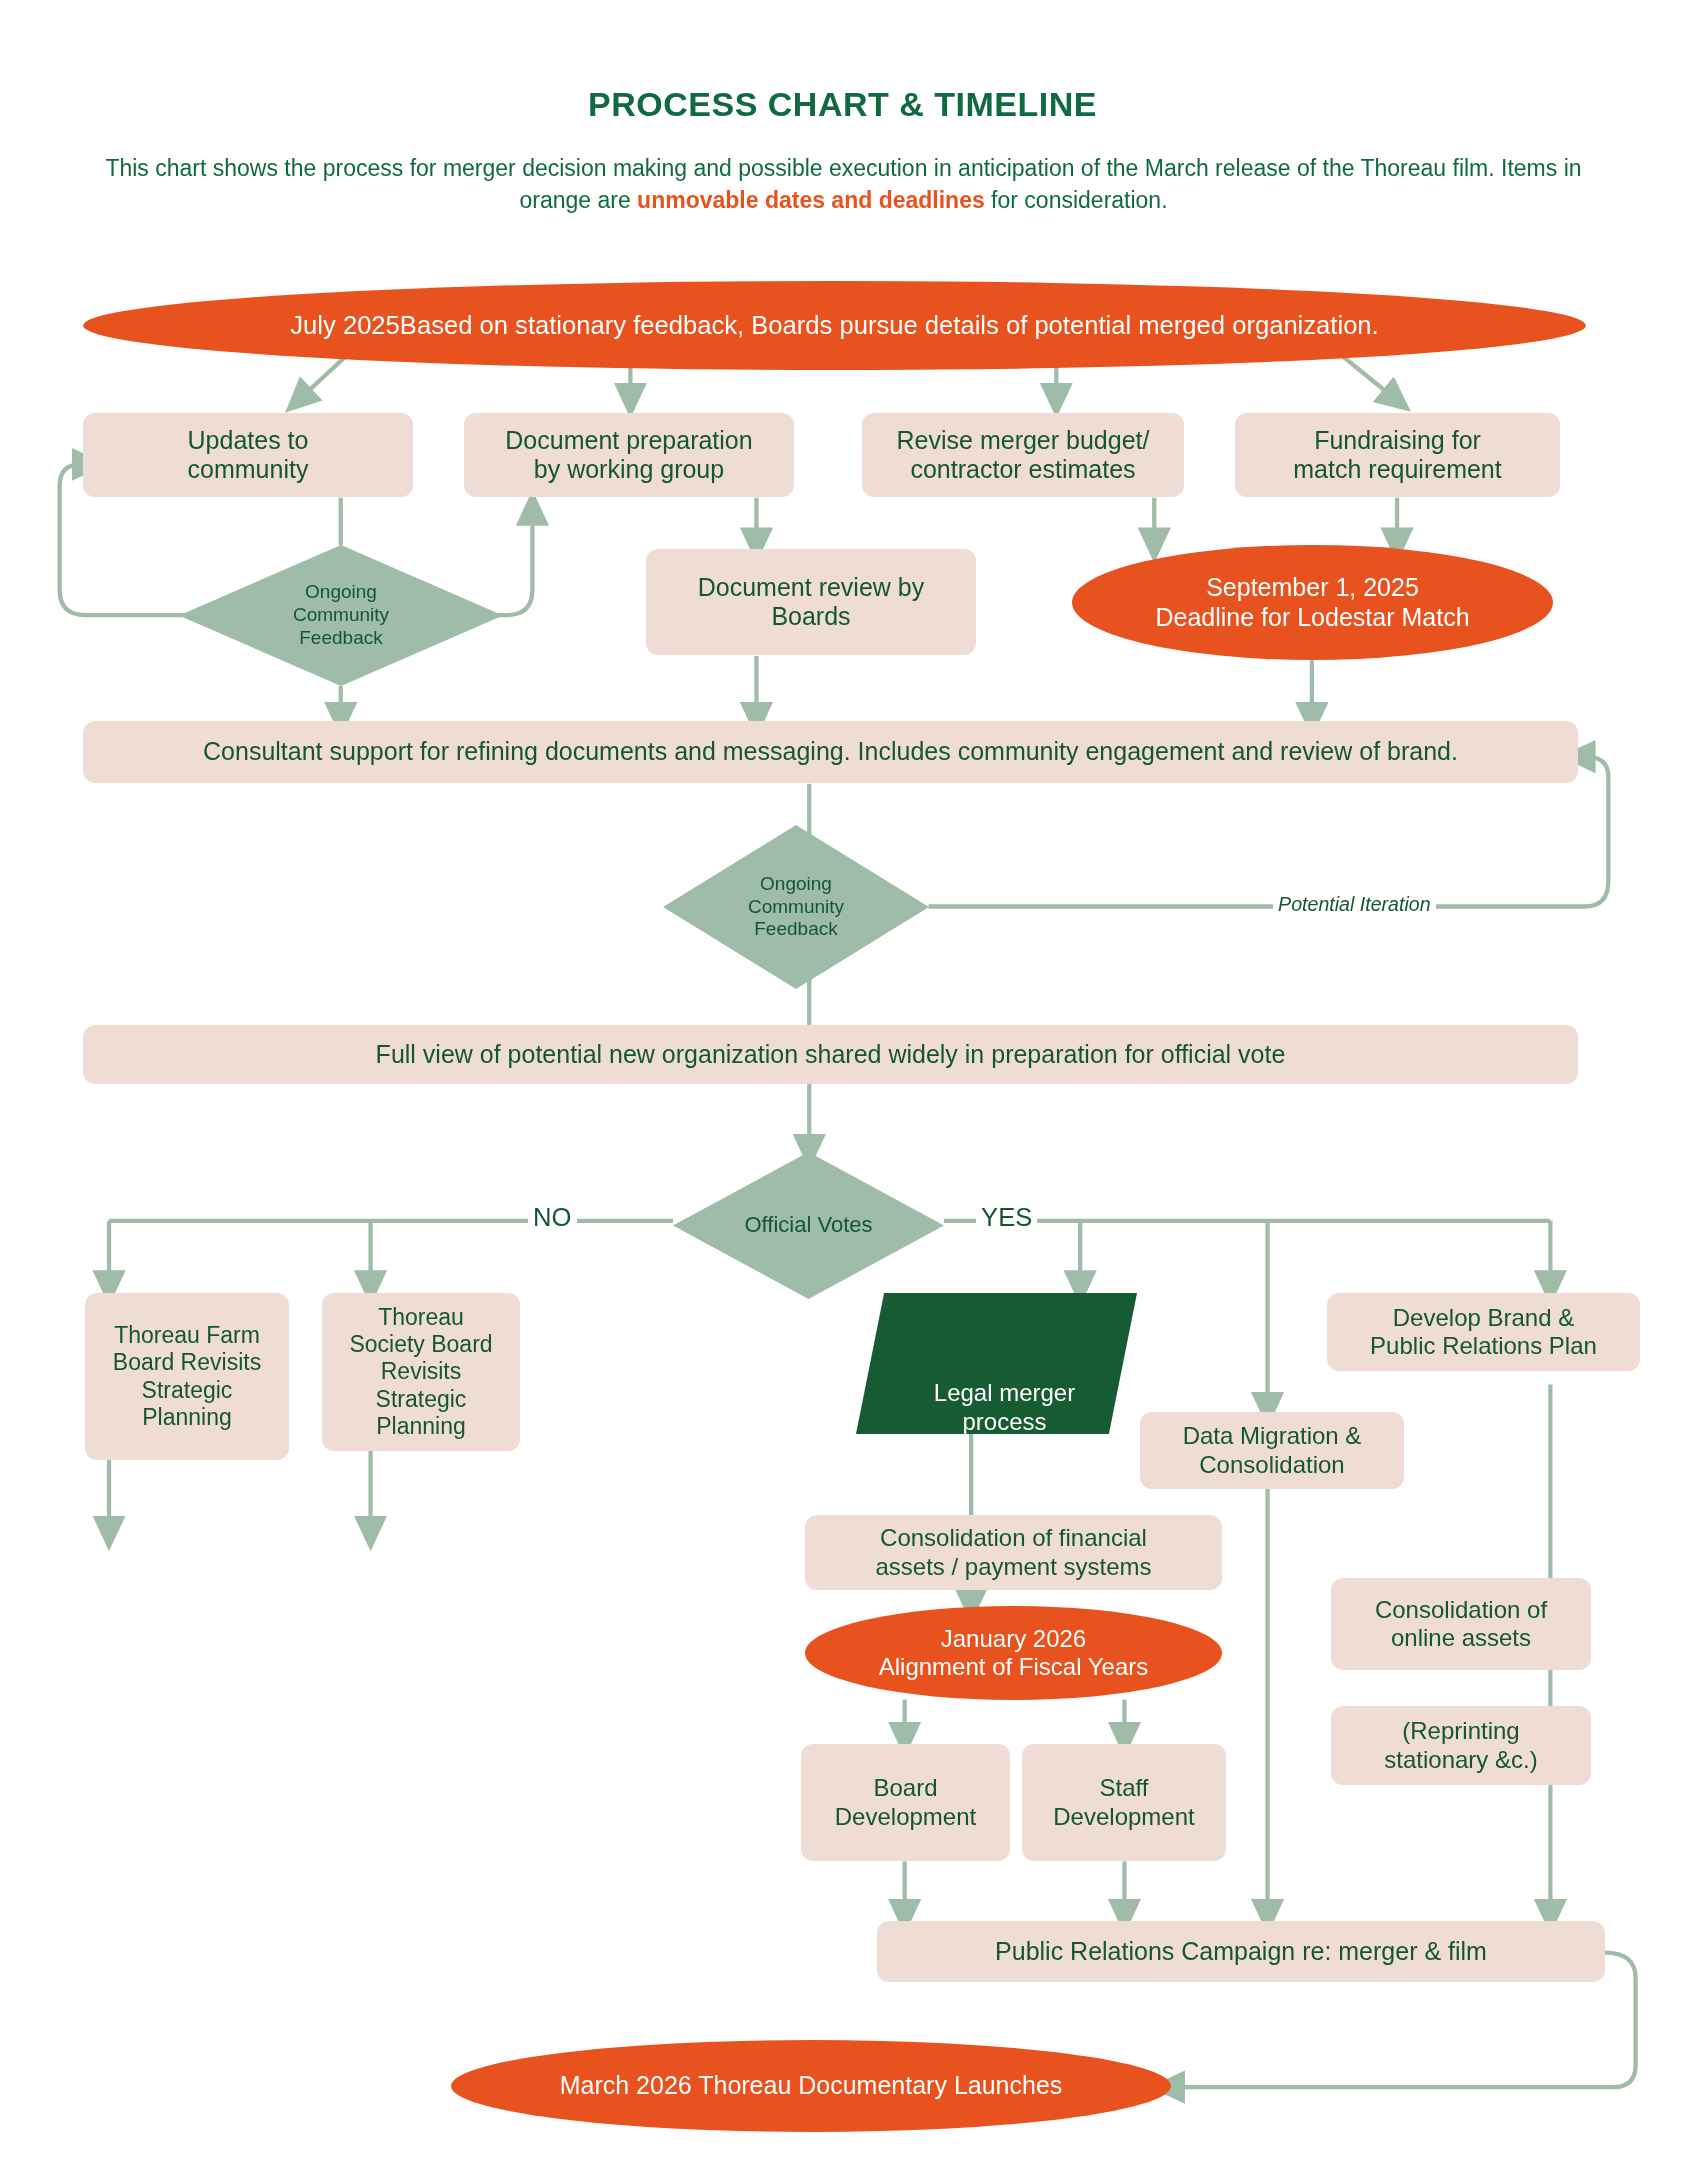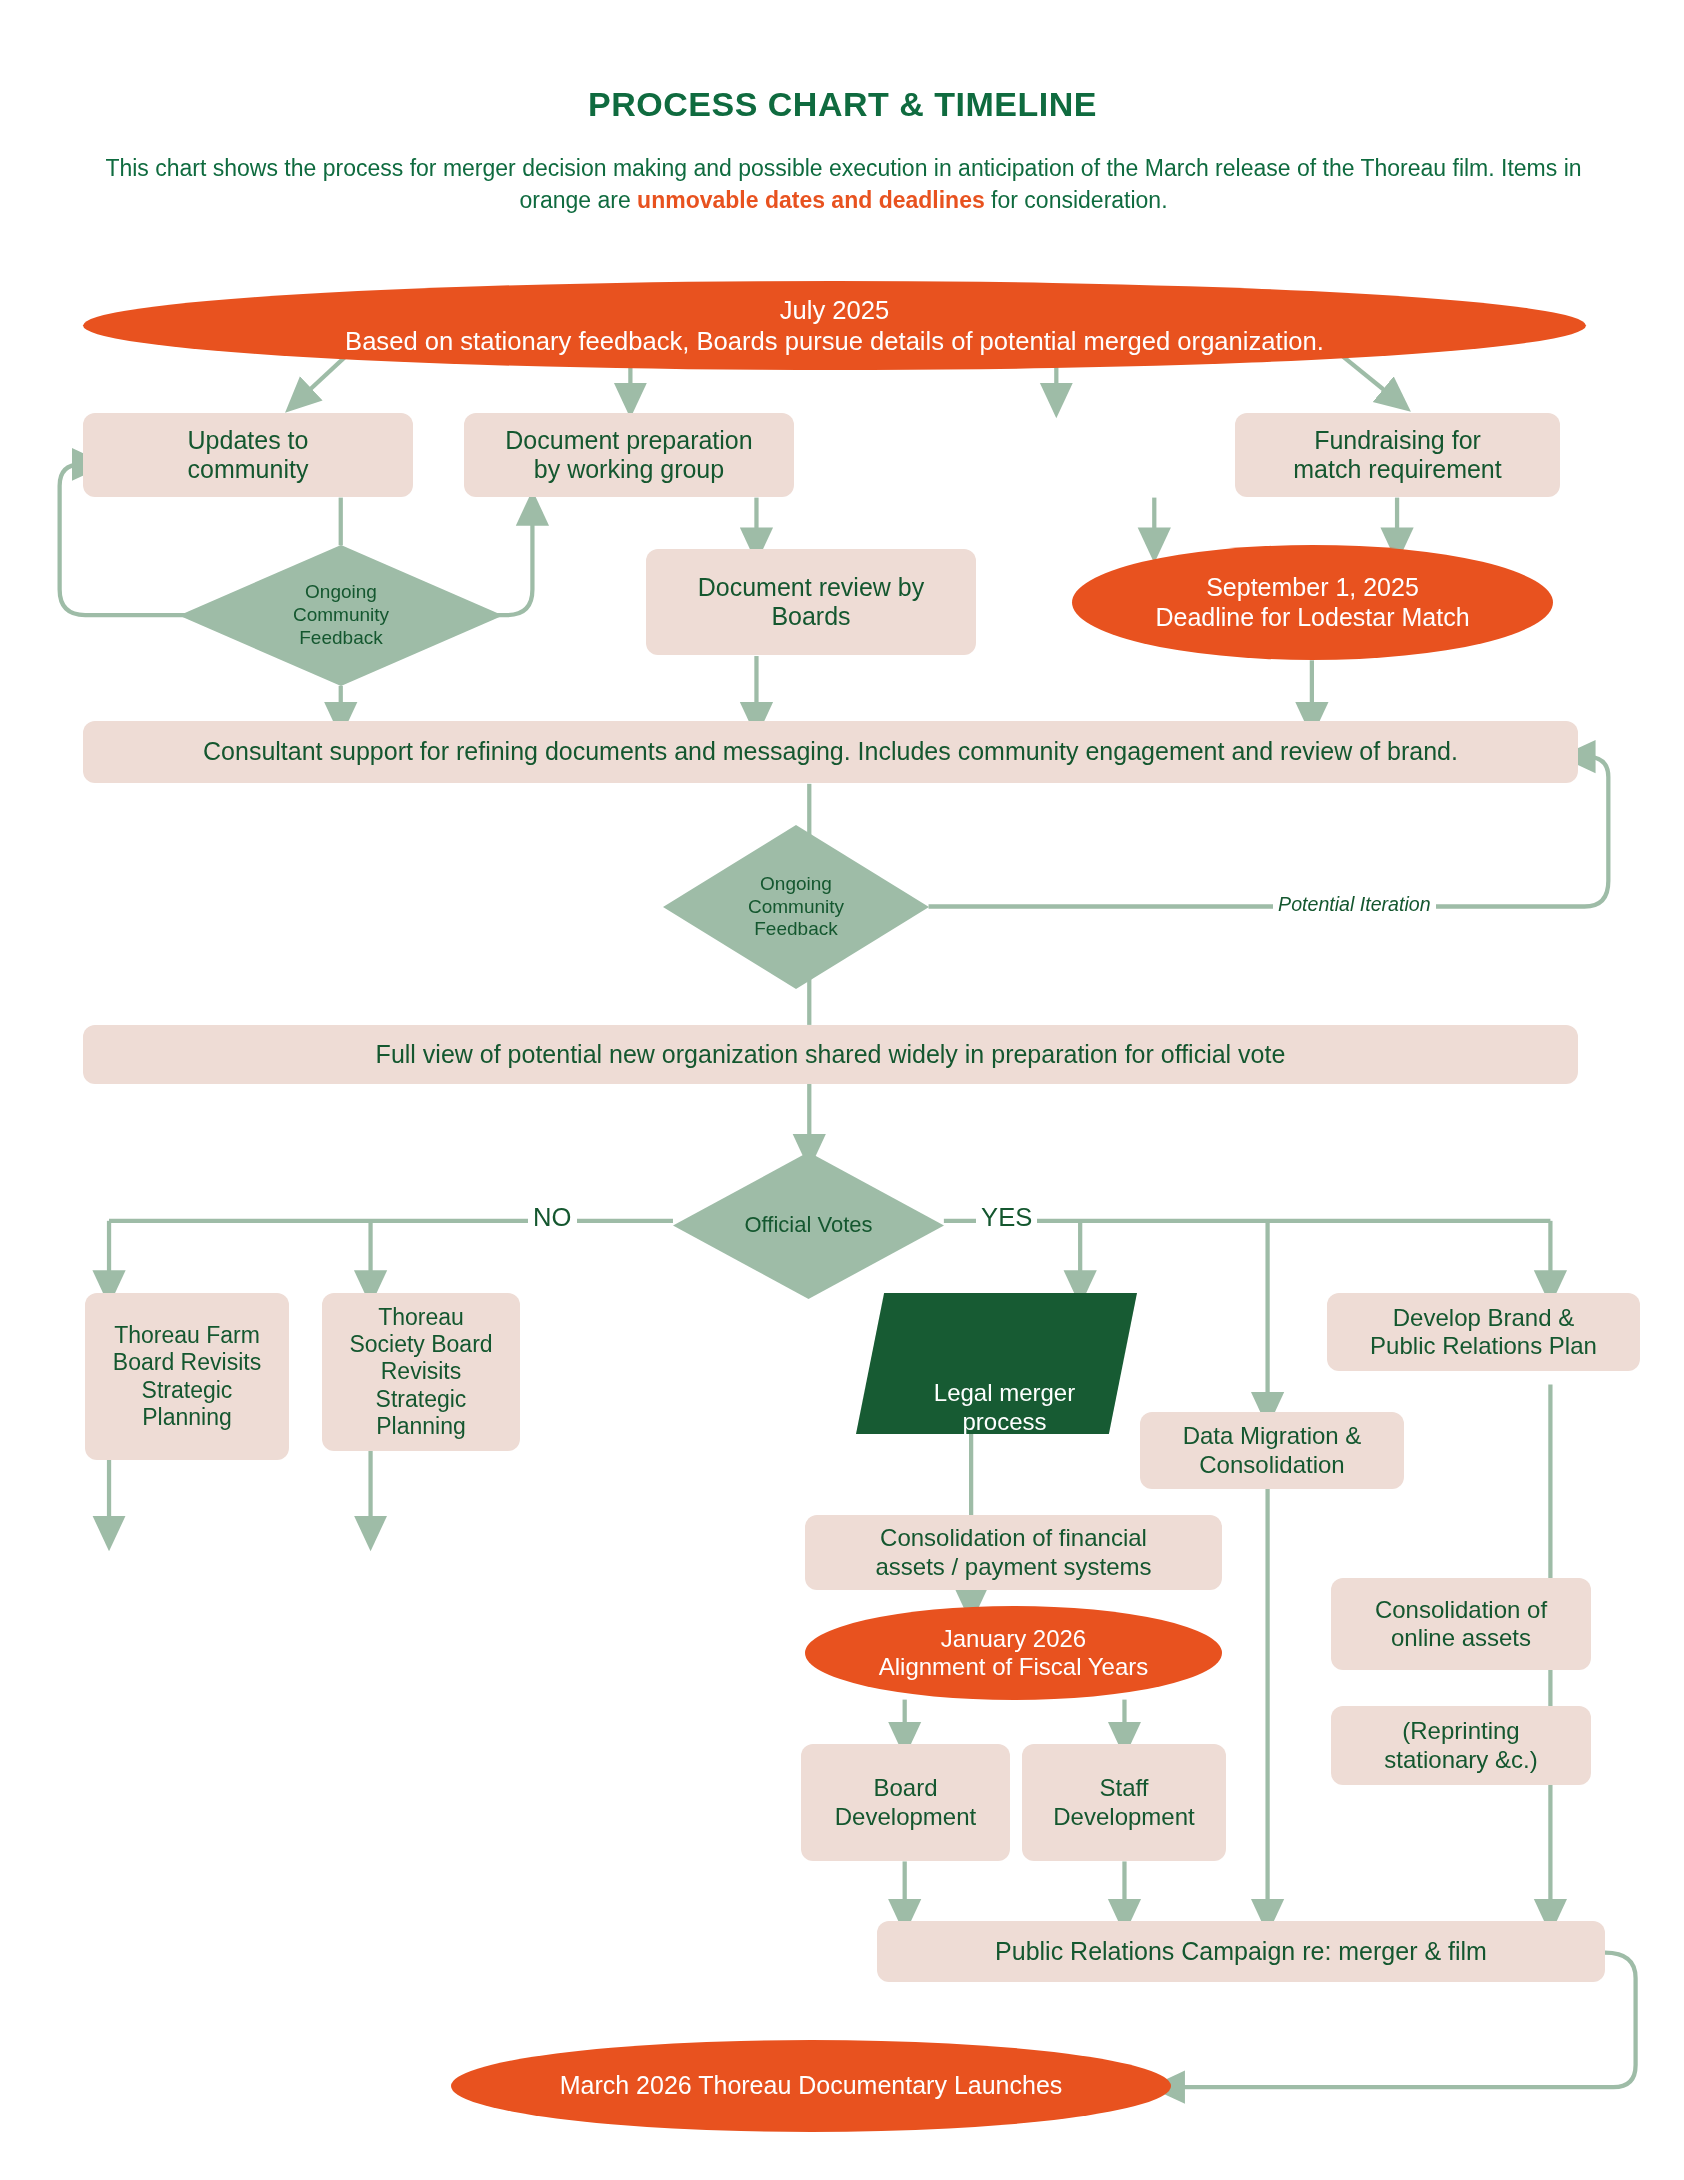--- a/index.html
+++ b/index.html
@@ -186,31 +186,33 @@
       <path d="M 1820,1625 L 1820,2250" marker-end="url(#ah)"></path>
 
       <path d="M 1884,2292 Q 1920,2292 1920,2322 L 1920,2424 Q 1920,2450 1894,2450 L 1370,2450" marker-end="url(#ah)"></path>
     </g>
   </svg>
 
   <div id="title">PROCESS CHART &amp; TIMELINE</div>
 
   <div id="subtitle"><span>This chart shows the process for merger decision making and possible execution in anticipation of the March release of the Thoreau film. Items in orange are </span><span class="hl-orange">unmovable dates and deadlines</span><span> for consideration.</span></div>
 
-  <div class="node ellipse" style="left:83px; top:281px; width:1503px; height:89px; font-size:25.6px; flex-direction:column;">
+  <div class="node ellipse" style="left:83px; top:281px; width:1503px; height:89px; font-size:25.6px; flex-direction:row;">
     <div>July 2025</div>
     <div>Based on stationary feedback, Boards pursue details of potential merged organization.</div>
   </div>
 
   <div class="node box nowrap" style="left:83px; top:413px; width:330px; height:84px; font-size:25px;">Updates to
 community</div>
 
   <div class="node box nowrap" style="left:464px; top:413px; width:330px; height:84px; font-size:25px;">Document preparation
 by working group</div>
 
+  <div class="node box nowrap" style="left:862px; top:413px; width:322px; height:84px; font-size:25px;">Revise merger budget/
+contractor estimates</div>
 
   <div class="node box nowrap" style="left:1235px; top:413px; width:325px; height:84px; font-size:25px;">Fundraising for
 match requirement</div>
 
   <div class="diamond-wrap" style="left:179px; top:545px; width:324px; height:141px;">
     <div class="diamond-shape"></div>
     <div class="diamond-label" style="font-size:19px;">Ongoing
 Community
 Feedback</div>
   </div>

